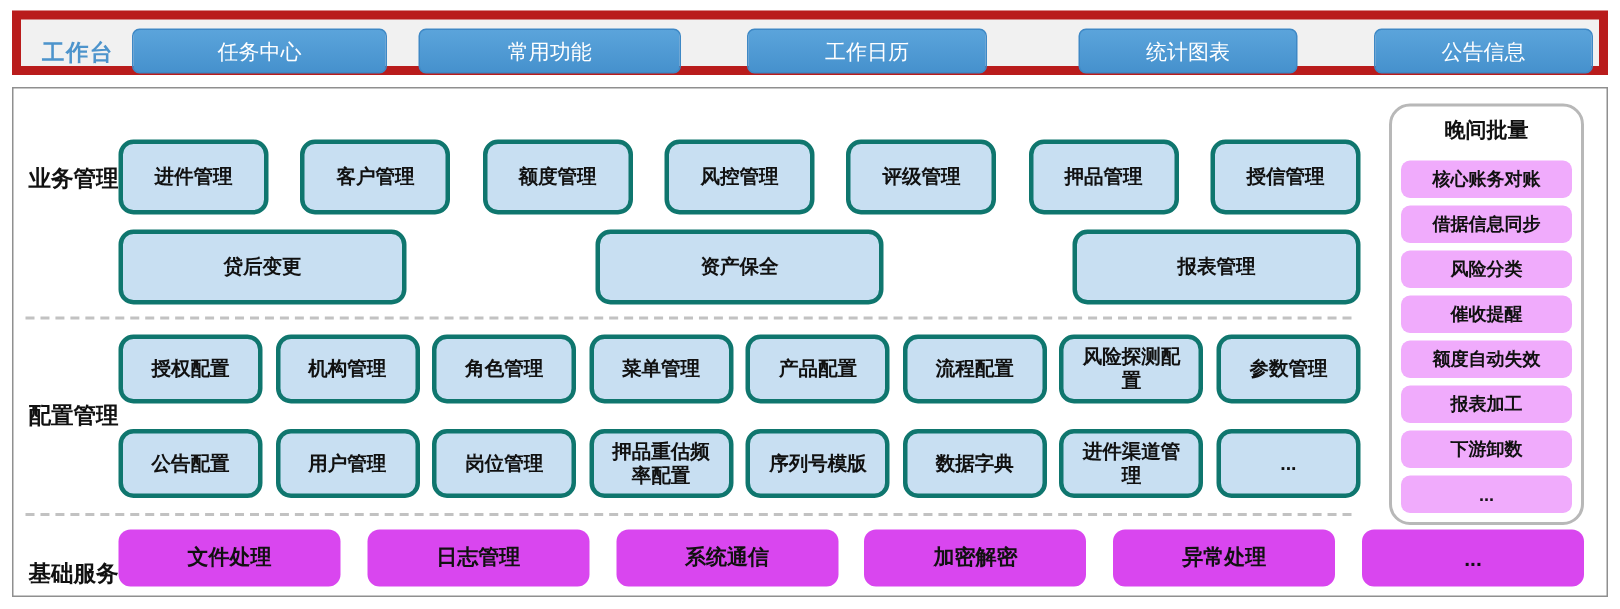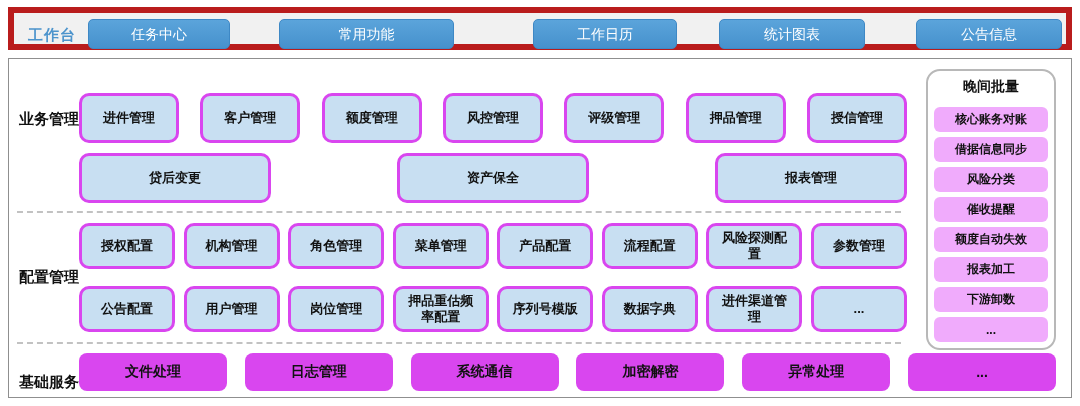--- a/index.html
+++ b/index.html
@@ -7,44 +7,44 @@
   .canvas { position:relative; width:1080px; height:406px; background:#ffffff; overflow:hidden; }
 
   
   .topbar { position:absolute; left:8px; top:7px; width:1064px; height:43px;
             background:#f1f1f1; border:6px solid #b91c1c; }
   .topbar-label { position:absolute; left:14px; top:13px; font-size:15px; font-weight:bold;
                   color:#4d94cc; letter-spacing:1px; }
   .blue-btn { position:absolute; top:6px; height:30px; border:1px solid #3e88c5; border-radius:5px;
               background:linear-gradient(#5ba4db,#4691cd); color:#ffffff; font-size:14px;
               font-family:inherit; cursor:pointer; text-align:center; line-height:28px; }
-  .b1 { left:74px;  width:142px; }
+  .b1 { left:74px;  width:170px; }
   .b2 { left:265px; width:175px; }
-  .b3 { left:519px; width:144px; }
+  .b3 { left:484px; width:160px; }
   .b4 { left:705px; width:146px; }
   .b5 { left:902px; width:146px; }
 
   
   .panel { position:absolute; left:8px; top:58px; width:1064px; height:340px;
            background:#ffffff; border:1px solid #8f8f8f; }
 
   .sec-label { position:absolute; left:6px; width:64px; text-align:right;
                font-size:15px; font-weight:bold; color:#111111; }
   .l-business { top:51px; }
   .l-config   { top:209px; }
   .l-base     { top:314px; }
 
   .row { position:absolute; display:flex; justify-content:space-between; align-items:stretch; }
   .row-b1  { left:70px; top:34px;  width:828px; height:50px; }
   .row-b2  { left:70px; top:94px;  width:828px; height:50px; }
   .row-c1  { left:70px; top:164px; width:828px; height:46px; }
   .row-c2  { left:70px; top:227px; width:828px; height:46px; }
   .row-base{ left:70px; top:294px; width:977px; height:38px; }
 
-  .blue-box { background:#c8dff2; border:3px solid #d946ef; border-radius:10px;
+  .blue-box { background:#c8dff2; border:3px solid #0f766e; border-radius:10px;
               display:flex; align-items:center; justify-content:center; text-align:center;
               font-size:13px; font-weight:bold; color:#111111; line-height:1.2; padding:0 8px; }
   .w100 { flex:0 0 100px; }
   .w192 { flex:0 0 192px; }
   .w96  { flex:0 0 96px; }
 
   .gray-box { background:#d946ef; border-radius:8px; flex:0 0 148px;
               display:flex; align-items:center; justify-content:center;
               font-size:14px; font-weight:bold; color:#111111; }
 

